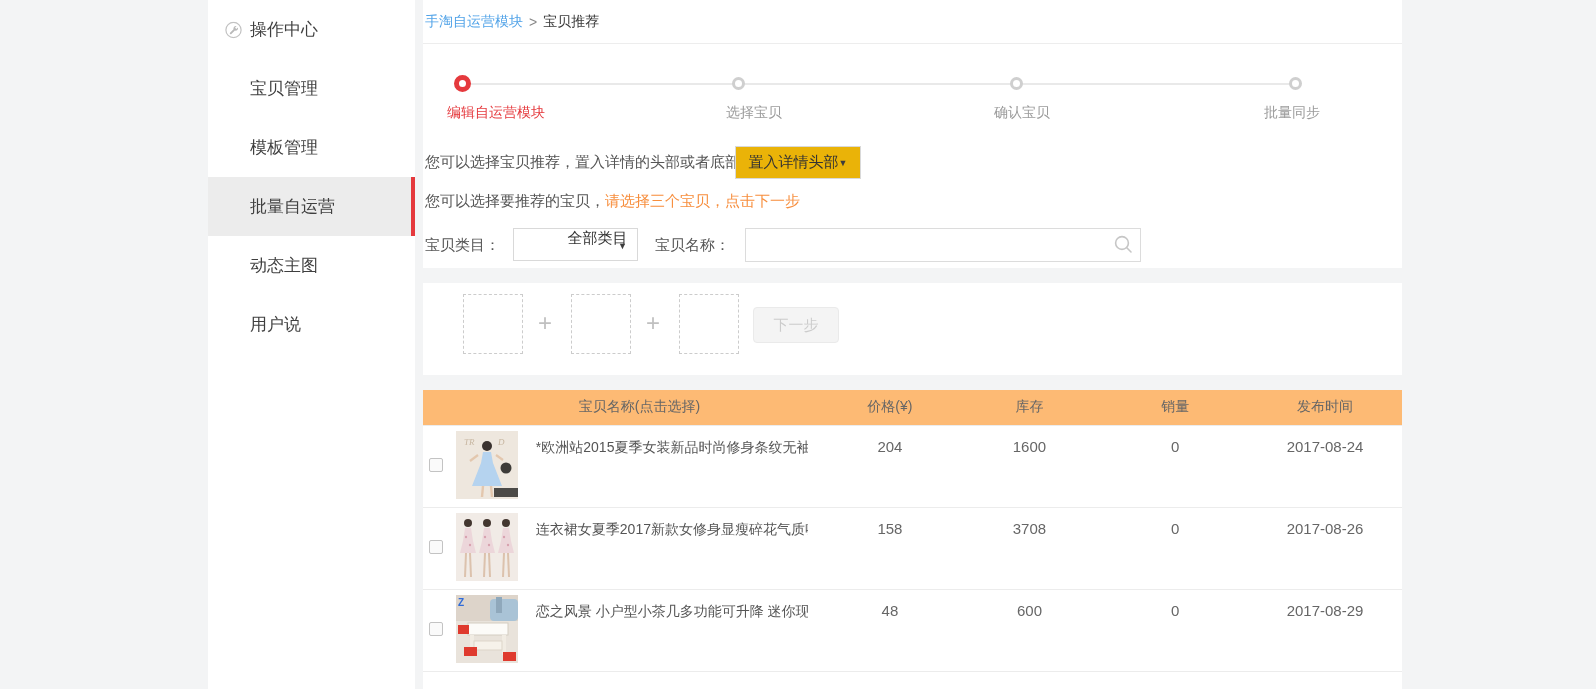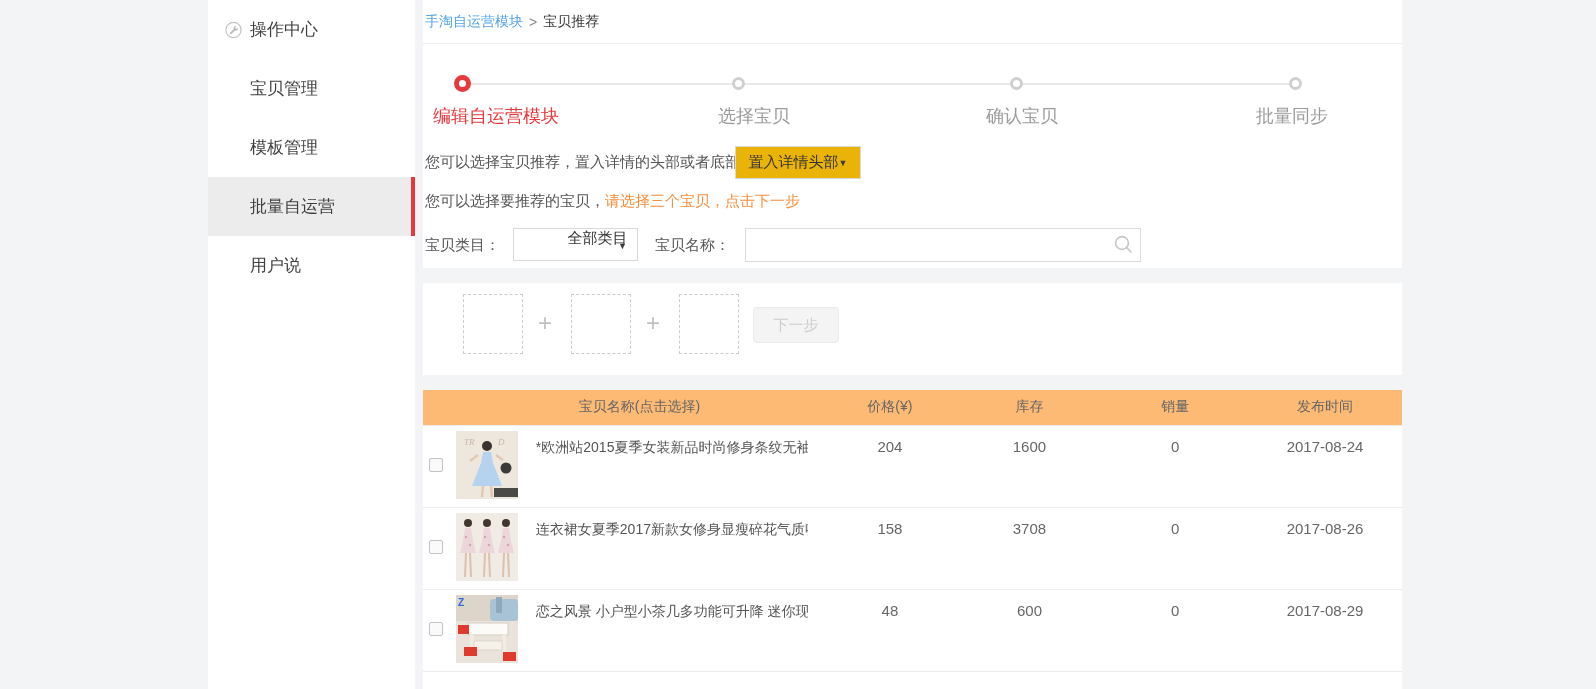--- a/index.html
+++ b/index.html
@@ -43,21 +43,21 @@
   .stepper { position:relative; height:100px; }
   .step-line {
     position:absolute; left:39px; top:39px; width:834px; height:2px;
     background:#e9e9e9;
   }
   .step-dot { position:absolute; border-radius:50%; background:#fff; }
   .step-dot.active { width:17px; height:17px; border:5px solid #e5393d; top:31px; }
   .step-dot.idle   { width:13px; height:13px; border:3px solid #cfcfcf; top:33px; }
   .step-label {
     position:absolute; top:60px; transform:translateX(-50%);
-    font-size:18px; color:#9b9b9b; white-space:nowrap;
+    font-size:14px; color:#9b9b9b; white-space:nowrap;
   }
   .step-label.active { color:#e5393d; }
 
   
   .form-line1 { position:absolute; left:2px; top:146px; height:33px;
     display:flex; align-items:center; font-size:15px; color:#555; }
   .pos-dropdown {
     position:absolute; left:312px; top:146px; width:126px; height:33px;
     border:1px solid #d9d9d9; background:#eab308; display:flex;
     align-items:center; justify-content:center; 
@@ -148,20 +148,23 @@
     <span>操作中心</span>
   </div>
   <div class="side-item">
     <span>宝贝管理</span>
   </div>
   <div class="side-item">
     <span>模板管理</span>
   </div>
   <div class="side-item active">
     <span>批量自运营</span>
+  </div>
+  <div class="side-item">
+    <span>动态主图</span>
   </div>
   <div class="side-item">
     <span>用户说</span>
   </div>
 </div>
 
 <div class="panel panel-top">
 
   <div class="breadcrumb">
     <span class="crumb-link">手淘自运营模块</span>

